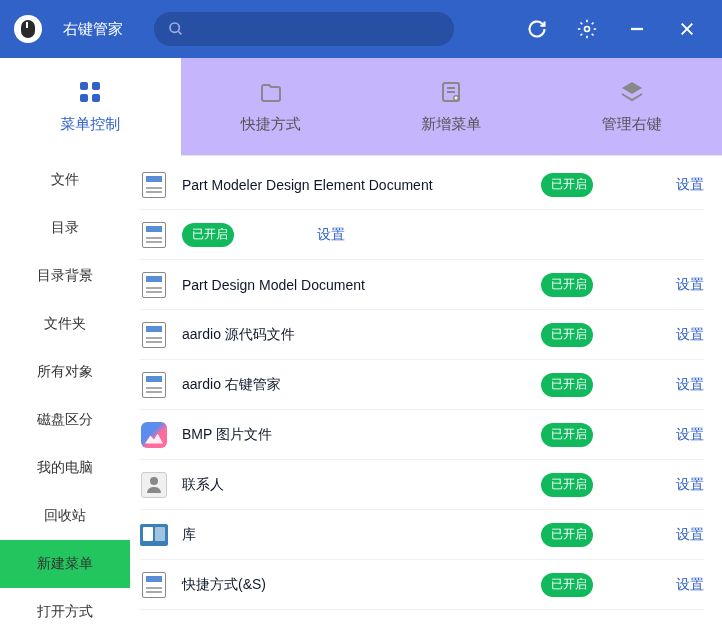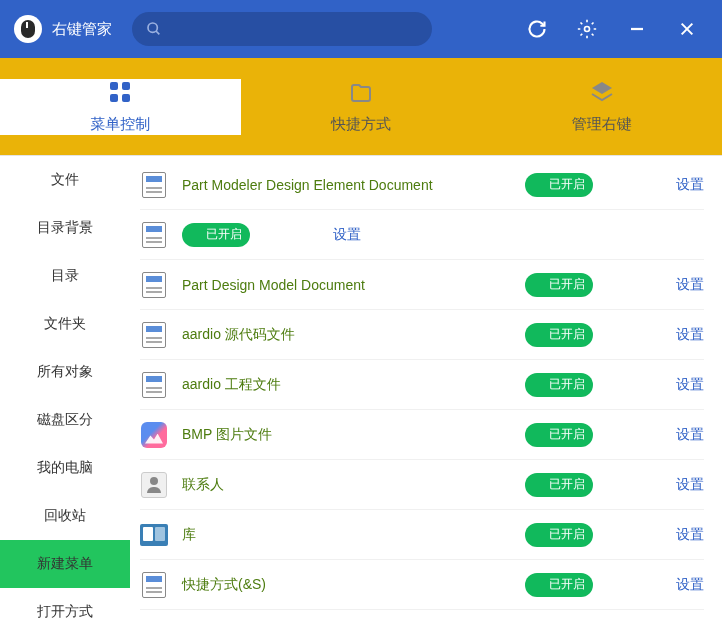--- a/index.html
+++ b/index.html
@@ -1,29 +1,29 @@
 <!DOCTYPE html>
 <html><head>
   <meta charset="utf-8">
   <style>
     * { margin: 0; padding: 0; box-sizing: border-box; }
     body { font-family: "Microsoft YaHei", Arial, sans-serif; width: 722px; height: 626px; overflow: hidden; background: #fff; }
     
-    .titlebar { height: 58px; background: #3162c7; display: flex; align-items: center; padding: 0 14px; }
+    .titlebar { height: 58px; background: #3162c7; display: flex; align-items: center; padding: 0 14px; gap: 11px; }
     .app-logo { width: 28px; height: 28px; background: #fff; border-radius: 50%; display: flex; align-items: center; justify-content: center; margin-right: 10px; }
     .app-logo-inner { width: 14px; height: 18px; background: #2a2a2a; border-radius: 7px 7px 7px 7px; position: relative; }
     .app-logo-inner::before { content: ''; position: absolute; top: 2px; left: 5px; width: 2px; height: 6px; background: #fff; }
     .app-title { color: #fff; font-size: 15px; margin-right: 20px; }
     .search-box { flex: 1; max-width: 300px; height: 34px; background: #274fa3; border-radius: 17px; display: flex; align-items: center; padding: 0 14px; margin-right: auto; }
     .search-box svg { flex-shrink: 0; }
     .search-input { background: transparent; border: none; outline: none; color: #fff; margin-left: 8px; width: 100%; font-size: 14px; }
     .titlebar-actions { display: flex; gap: 28px; align-items: center; padding-right: 10px; }
     .titlebar-btn { color: #fff; cursor: pointer; display: flex; align-items: center; justify-content: center; width: 22px; height: 22px; }
     
-    .tabs { height: 98px; display: flex; background: #eab308; border-bottom: 1px solid #e4e4e4; align-items: center; }
+    .tabs { height: 98px; display: flex; background: #c4b5fd; border-bottom: 1px solid #e4e4e4; }
     .tab { flex: 1; display: flex; flex-direction: column; align-items: center; justify-content: center; gap: 10px; cursor: pointer; color: #555; position: relative; }
     .tab.active { background: #fff; color: #3162c7; }
     .tab.active::after { content: ''; position: absolute; bottom: -1px; left: 0; right: 0; height: 1px; background: #fff; }
     .tab-icon { width: 26px; height: 26px; display: flex; align-items: center; justify-content: center; }
     .tab-label { font-size: 15px; }
     
     .content { display: flex; height: calc(626px - 58px - 98px); }
     .sidebar { width: 130px; background: #fff; overflow-y: auto; text-align: right; }
     .sidebar-item { height: 48px; display: flex; align-items: center; justify-content: center; font-size: 14px; color: #333; cursor: pointer; }
     .sidebar-item.selected { background: #22c55e; }
@@ -36,22 +36,22 @@
     .doc-icon::after { content: ''; position: absolute; bottom: 4px; left: 3px; right: 3px; height: 2px; background: #aaa; box-shadow: 0 -4px 0 #aaa; }
     .bmp-icon { width: 26px; height: 26px; background: linear-gradient(135deg, #5b8def 40%, #ff6b9d 60%); border-radius: 6px; position: relative; }
     .bmp-icon::after { content: ''; position: absolute; bottom: 4px; left: 4px; right: 4px; height: 10px; background: #fff; clip-path: polygon(0 100%, 30% 20%, 50% 60%, 70% 0, 100% 100%); opacity: 0.9; }
     .contact-icon { width: 26px; height: 26px; background: #f0f0f0; border: 1px solid #ccc; border-radius: 3px; position: relative; }
     .contact-icon::before { content: ''; position: absolute; top: 4px; left: 8px; width: 8px; height: 8px; background: #888; border-radius: 50%; }
     .contact-icon::after { content: ''; position: absolute; bottom: 4px; left: 5px; width: 14px; height: 6px; background: #888; border-radius: 7px 7px 0 0; }
     .lib-icon { width: 28px; height: 22px; background: #3a7fb5; border-radius: 2px; position: relative; }
     .lib-icon::before { content: ''; position: absolute; top: 3px; left: 3px; width: 10px; height: 14px; background: #fff; border-radius: 1px; }
     .lib-icon::after { content: ''; position: absolute; top: 3px; right: 3px; width: 10px; height: 14px; background: #a0c4e0; border-radius: 1px; }
     
-    .row-label { flex: 1; font-size: 14px; color: #4d7c0f; }
-    .toggle { width: 68px; height: 24px; background: #11b95c; border-radius: 12px; position: relative; display: flex; align-items: center; padding-left: 24px; cursor: pointer; flex-shrink: 0; }
+    .row-label { flex: 1; font-size: 14px; color: #0f172a; }
+    .toggle { width: 52px; height: 24px; background: #11b95c; border-radius: 12px; position: relative; display: flex; align-items: center; padding-left: 10px; cursor: pointer; flex-shrink: 0; }
     .toggle-text { color: #fff; font-size: 12px; }
     .toggle-extra { width: 22px; height: 18px; margin-left: 4px; }
     .settings-link { color: #3162c7; font-size: 14px; margin-left: 29px; cursor: pointer; flex-shrink: 0; }
     
     ::-webkit-scrollbar { width: 6px; }
     ::-webkit-scrollbar-thumb { background: #ccc; border-radius: 3px; }
   </style>
 </head>
 <body>
 
@@ -109,34 +109,47 @@
   <div class="tab">
     <span class="tab-icon">
       <svg width="24" height="24" viewBox="0 0 24 24" fill="none" stroke="#888" stroke-width="2">
           <path d="M3 7v12a2 2 0 0 0 2 2h14a2 2 0 0 0 2-2V9a2 2 0 0 0-2-2h-7l-2-2H5a2 2 0 0 0-2 2z"></path>
         </svg>
     </span>
     <span class="tab-label">快捷方式</span>
   </div>
   <div class="tab">
     <span class="tab-icon">
+      <svg width="24" height="24" viewBox="0 0 24 24" fill="none" stroke="#888" stroke-width="2">
+          <rect x="4" y="3" width="16" height="18" rx="2"></rect>
+          <line x1="8" y1="8" x2="16" y2="8"></line>
+          <line x1="8" y1="12" x2="16" y2="12"></line>
+          <circle cx="17" cy="18" r="3" fill="#888" stroke="none"></circle>
+          <line x1="17" y1="16.5" x2="17" y2="19.5" stroke="#fff" stroke-width="1.5"></line>
+          <line x1="15.5" y1="18" x2="18.5" y2="18" stroke="#fff" stroke-width="1.5"></line>
+        </svg>
+    </span>
+    <span class="tab-label">新增菜单</span>
+  </div>
+  <div class="tab">
+    <span class="tab-icon">
       <svg width="24" height="24" viewBox="0 0 24 24" fill="#888">
           <polygon points="12 2 2 8 12 14 22 8 12 2"></polygon>
           <polyline points="2 14 12 20 22 14" fill="none" stroke="#888" stroke-width="2"></polyline>
         </svg>
     </span>
     <span class="tab-label">管理右键</span>
   </div>
 </div>
 
 <div class="content">
   <div class="sidebar" id="sidebar">
       <div class="sidebar-item">文件</div>
+      <div class="sidebar-item">目录</div>
       <div class="sidebar-item">目录背景</div>
-      <div class="sidebar-item">目录</div>
       <div class="sidebar-item">文件夹</div>
       <div class="sidebar-item">所有对象</div>
       <div class="sidebar-item">磁盘区分</div>
       <div class="sidebar-item">我的电脑</div>
       <div class="sidebar-item">回收站</div>
       <div class="sidebar-item selected">新建菜单</div>
       <div class="sidebar-item">打开方式</div>
     </div>
   <div class="list" id="list">
       <div class="list-row">
@@ -179,21 +192,21 @@
         <div class="toggle">
           <span class="toggle-text">已开启</span>
         </div>
         <div class="toggle-extra"></div>
         <span class="settings-link">设置</span>
       </div>
       <div class="list-row">
         <div class="row-icon">
           <div class="doc-icon"></div>
         </div>
-        <div class="row-label">aardio 工程文件</div>
+        <div class="row-label">aardio 右键管家</div>
         <div class="toggle">
           <span class="toggle-text">已开启</span>
         </div>
         <div class="toggle-extra"></div>
         <span class="settings-link">设置</span>
       </div>
       <div class="list-row">
         <div class="row-icon">
           <div class="bmp-icon"></div>
         </div>

